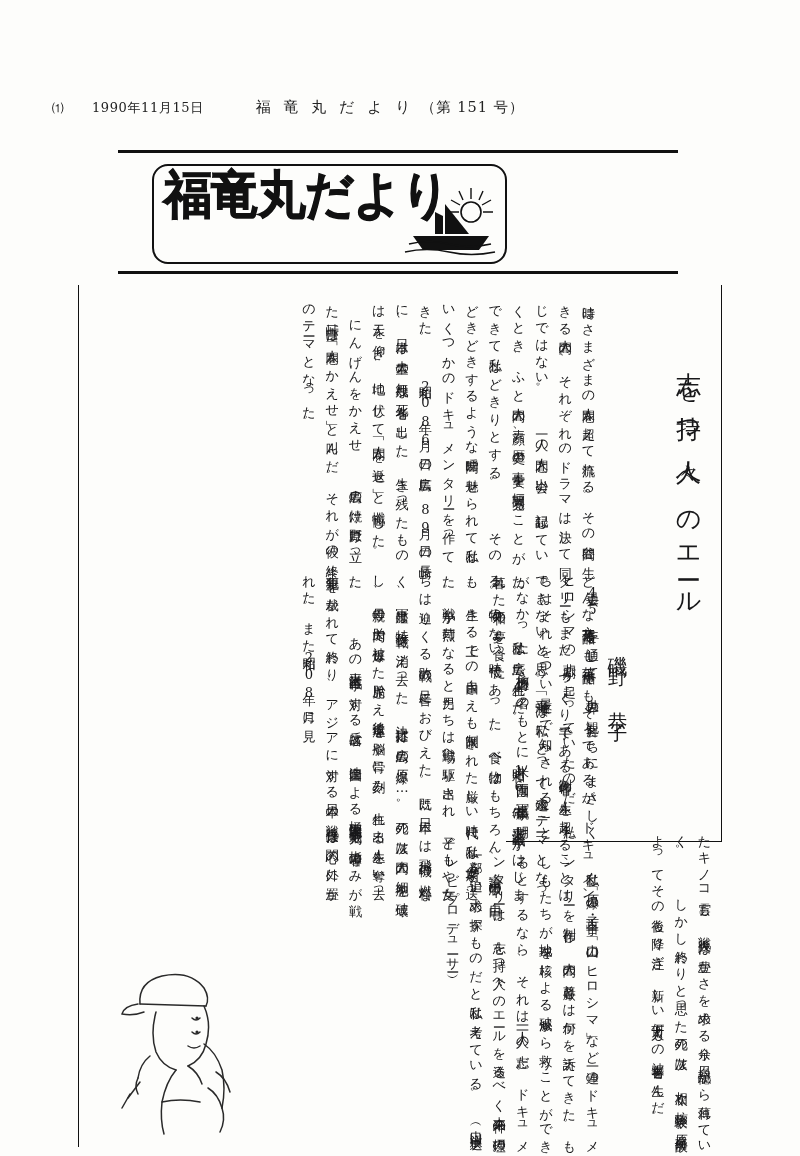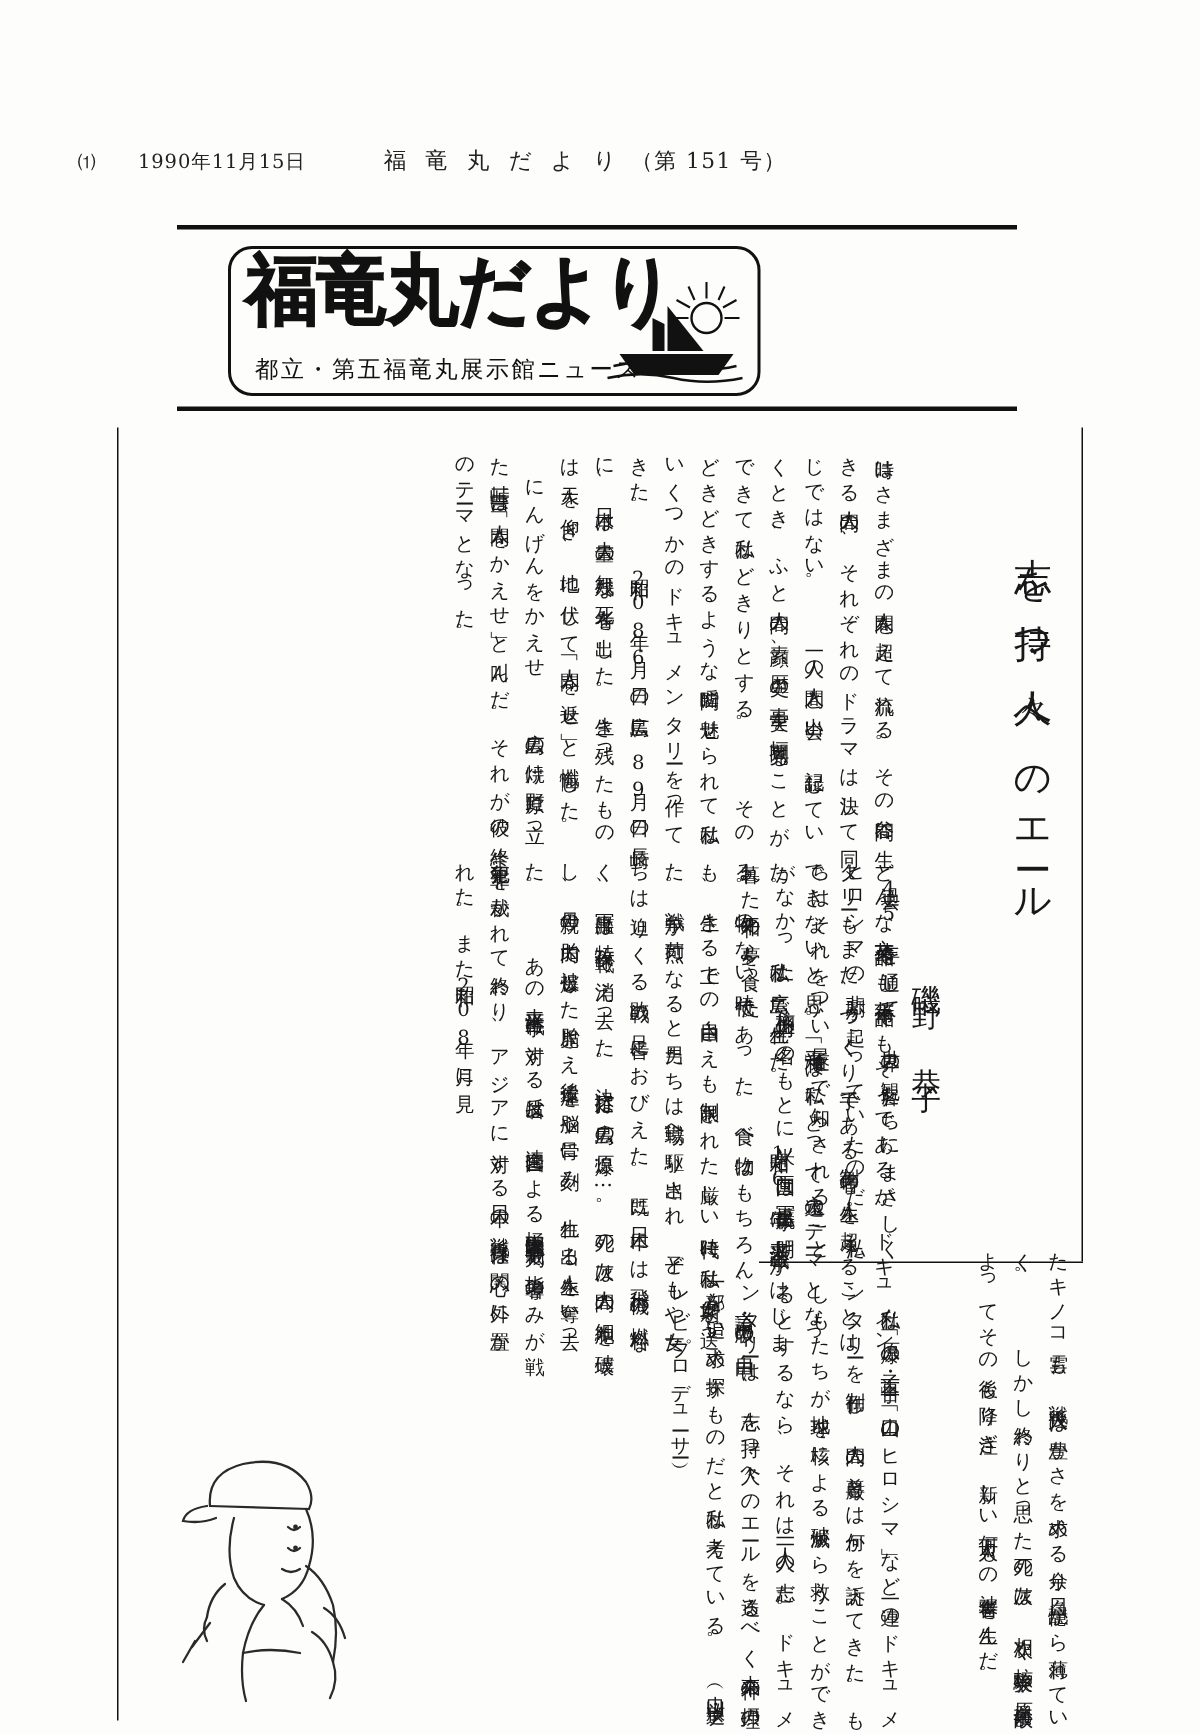--- a/index.html
+++ b/index.html
@@ -232,21 +232,20 @@
     <span class="rh-date">1990年11月15日</span>
     <span class="rh-spacer"></span>
     <span class="rh-title">福 竜 丸 だ よ り</span>
     <span class="rh-issue">（第 151 号）</span>
   </div>
 
   <div class="masthead">
 
     <div class="logo-box">
       <div class="logo-title">福竜丸だより</div>
-      <div class="logo-sub">都立・第五福竜丸展示館ニュース</div>
       <svg class="logo-ship" viewBox="0 0 100 78">
         <g fill="none" stroke="#111" stroke-width="1.4">
           <line x1="72" y1="6" x2="72" y2="17"></line>
           <line x1="60" y1="9" x2="64" y2="18"></line>
           <line x1="84" y1="9" x2="80" y2="18"></line>
           <line x1="52" y1="18" x2="61" y2="23"></line>
           <line x1="92" y1="18" x2="83" y2="23"></line>
           <line x1="50" y1="30" x2="60" y2="30"></line>
           <line x1="94" y1="30" x2="84" y2="30"></line>
         </g>

